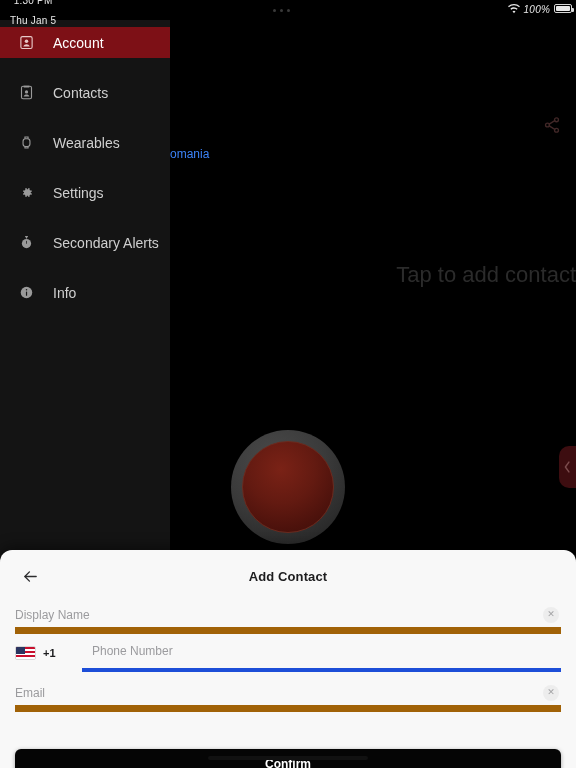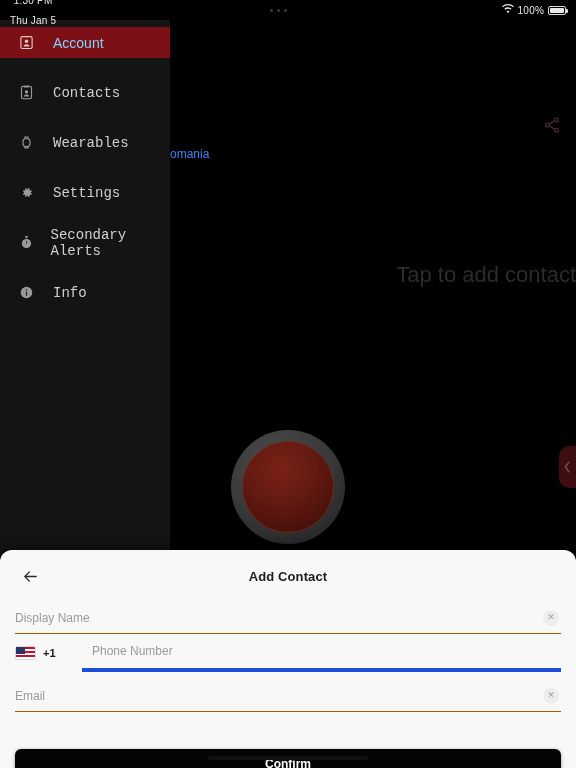--- a/index.html
+++ b/index.html
@@ -12,21 +12,21 @@
   #app { position: relative; width: 576px; height: 768px; background: #000; overflow: hidden; }
 
   
   .statusbar {
     position: absolute; top: 0; left: 0; width: 576px; height: 20px;
     display: flex; align-items: center; z-index: 40;
     color: #e8e8e8; font-size: 10px; letter-spacing: .2px;
   }
   .sb-left { display: flex; align-items: center; gap: 9px; padding-left: 10px; flex-direction: column; }
   .sb-center { flex: 1; display: flex; justify-content: center; align-items: center; }
-  .sb-right { display: flex; align-items: center; gap: 4px; padding-right: 10px; }
+  .sb-right { display: flex; gap: 4px; padding-right: 4px; font-style: italic; }
   .dots { display: flex; gap: 4px; }
   .dots i { width: 3px; height: 3px; border-radius: 50%; background: #3a3a3a; display: block; }
   .batt {
     width: 18px; height: 9px; border: 1px solid #d8d8d8; border-radius: 2px;
     position: relative; display: inline-block;
   }
   .batt::after {
     content: ""; position: absolute; right: -3px; top: 2.5px;
     width: 2px; height: 4px; background: #d8d8d8; border-radius: 0 1px 1px 0;
   }
@@ -65,24 +65,24 @@
 
   
   .sidebar {
     position: absolute; left: 0; top: 20px; width: 170px; bottom: 0;
     background: #141414; z-index: 30;
   }
   .nav-item {
     display: flex; align-items: center; height: 31px; padding-left: 19px;
     color: #cfcfcf; font-size: 14px; cursor: pointer;
   }
-  .nav-item + .nav-item { margin-top: 19px; font-family: Liberation Mono, monospace; }
+  .nav-item + .nav-item { margin-top: 19px; }
   .nav-item .ico { width: 22px; display: flex; align-items: center; justify-content: flex-start; }
   .nav-item .lbl { margin-left: 12px; }
-  .nav-item.active { background: #7d1016; color: #7dd3fc; }
+  .nav-item.active { background: #7d1016; color: #ffffff; }
   .nav-item.active .ico svg { fill: #e8c9c9; }
   .nav-item .ico svg { fill: #9a9a9a; }
 
   
   .nav-list { padding-top: 7px; }
   .nav-item { margin-bottom: 10px; }
 
   
   .sheet {
     position: absolute; left: 0; right: 0; top: 550px; bottom: 0;
@@ -97,21 +97,21 @@
     width: 24px; height: 24px; display: flex; align-items: center; justify-content: center;
     cursor: pointer;
   }
   .sheet-title {
     width: 100%; text-align: center; font-size: 13px; color: #1c1c1e; font-weight: 700;
     letter-spacing: .1px;
   }
   .field {
     position: relative; height: 32px; margin: 0 15px;
     display: flex; align-items: center;
-    border-bottom: 1px solid #a16207;
+    border-bottom: 7px solid #a16207;
   }
   .field .ph { font-size: 12px; color: #9b9b9e; }
   .clear-btn {
     position: absolute; right: 2px; top: 50%; transform: translateY(-50%);
     width: 16px; height: 16px; border-radius: 50%; background: #ededed;
     display: flex; align-items: center; justify-content: center;
     font-size: 9px; color: #a4a4a6; cursor: pointer; line-height: 1;
   }
   .field.phone { border-bottom: none; padding: 0; height: 38px; }
   .cc {

